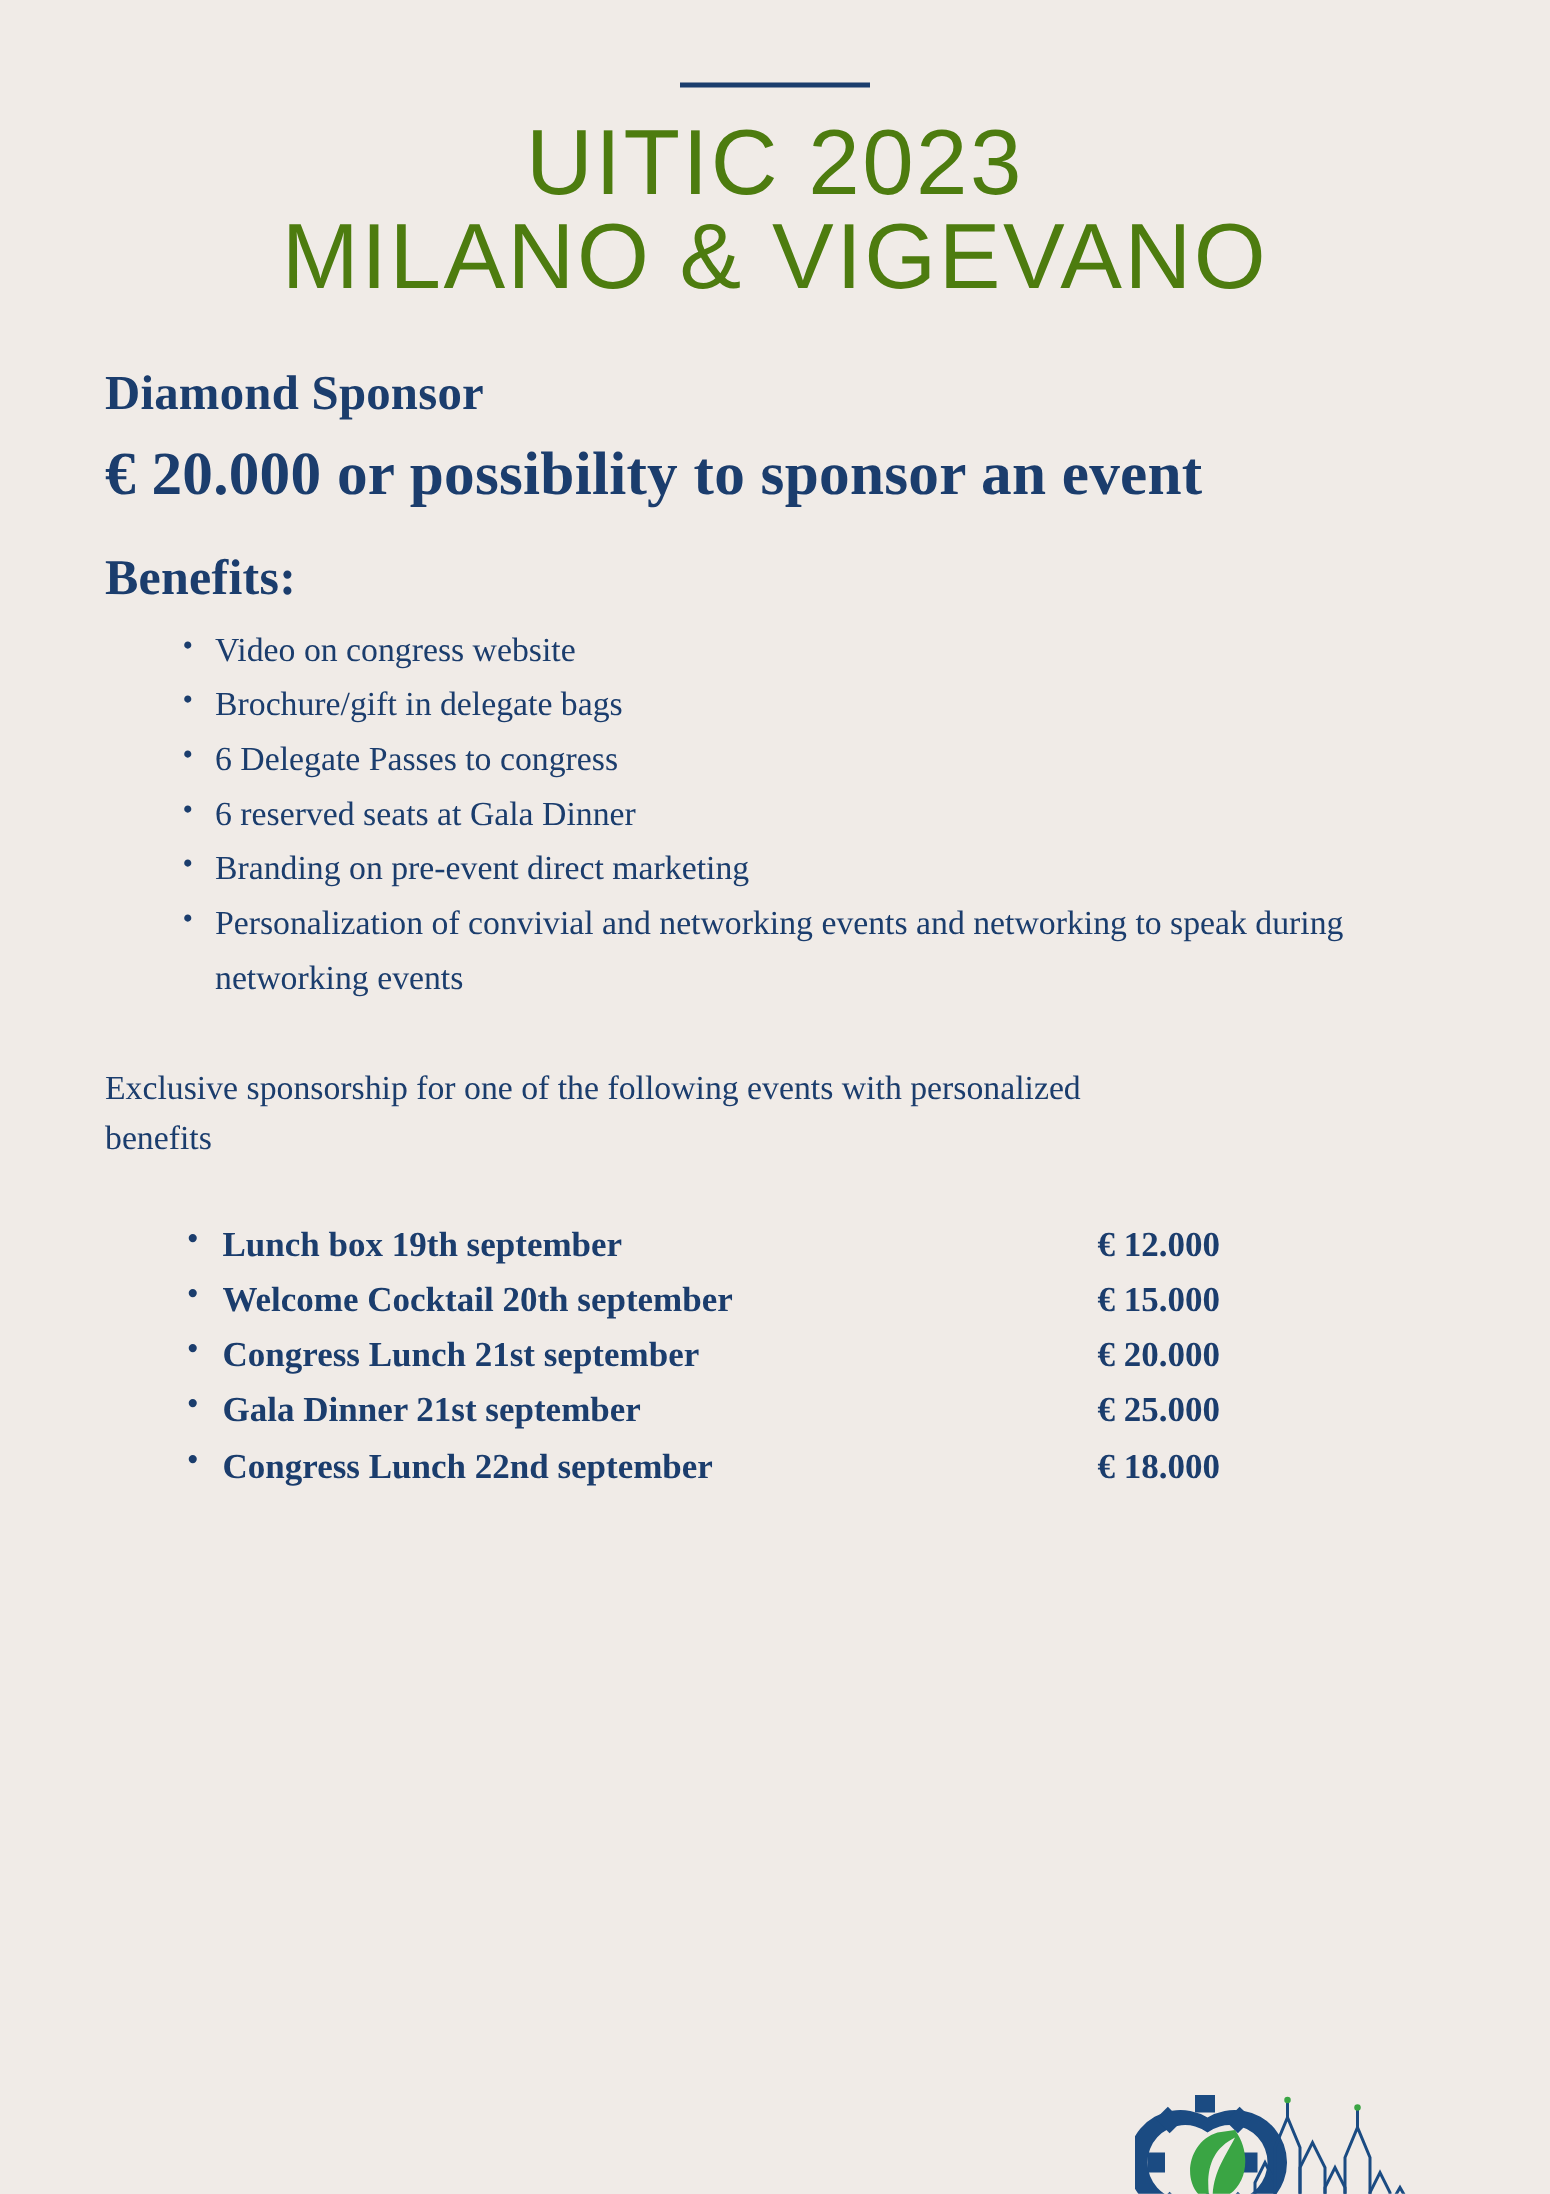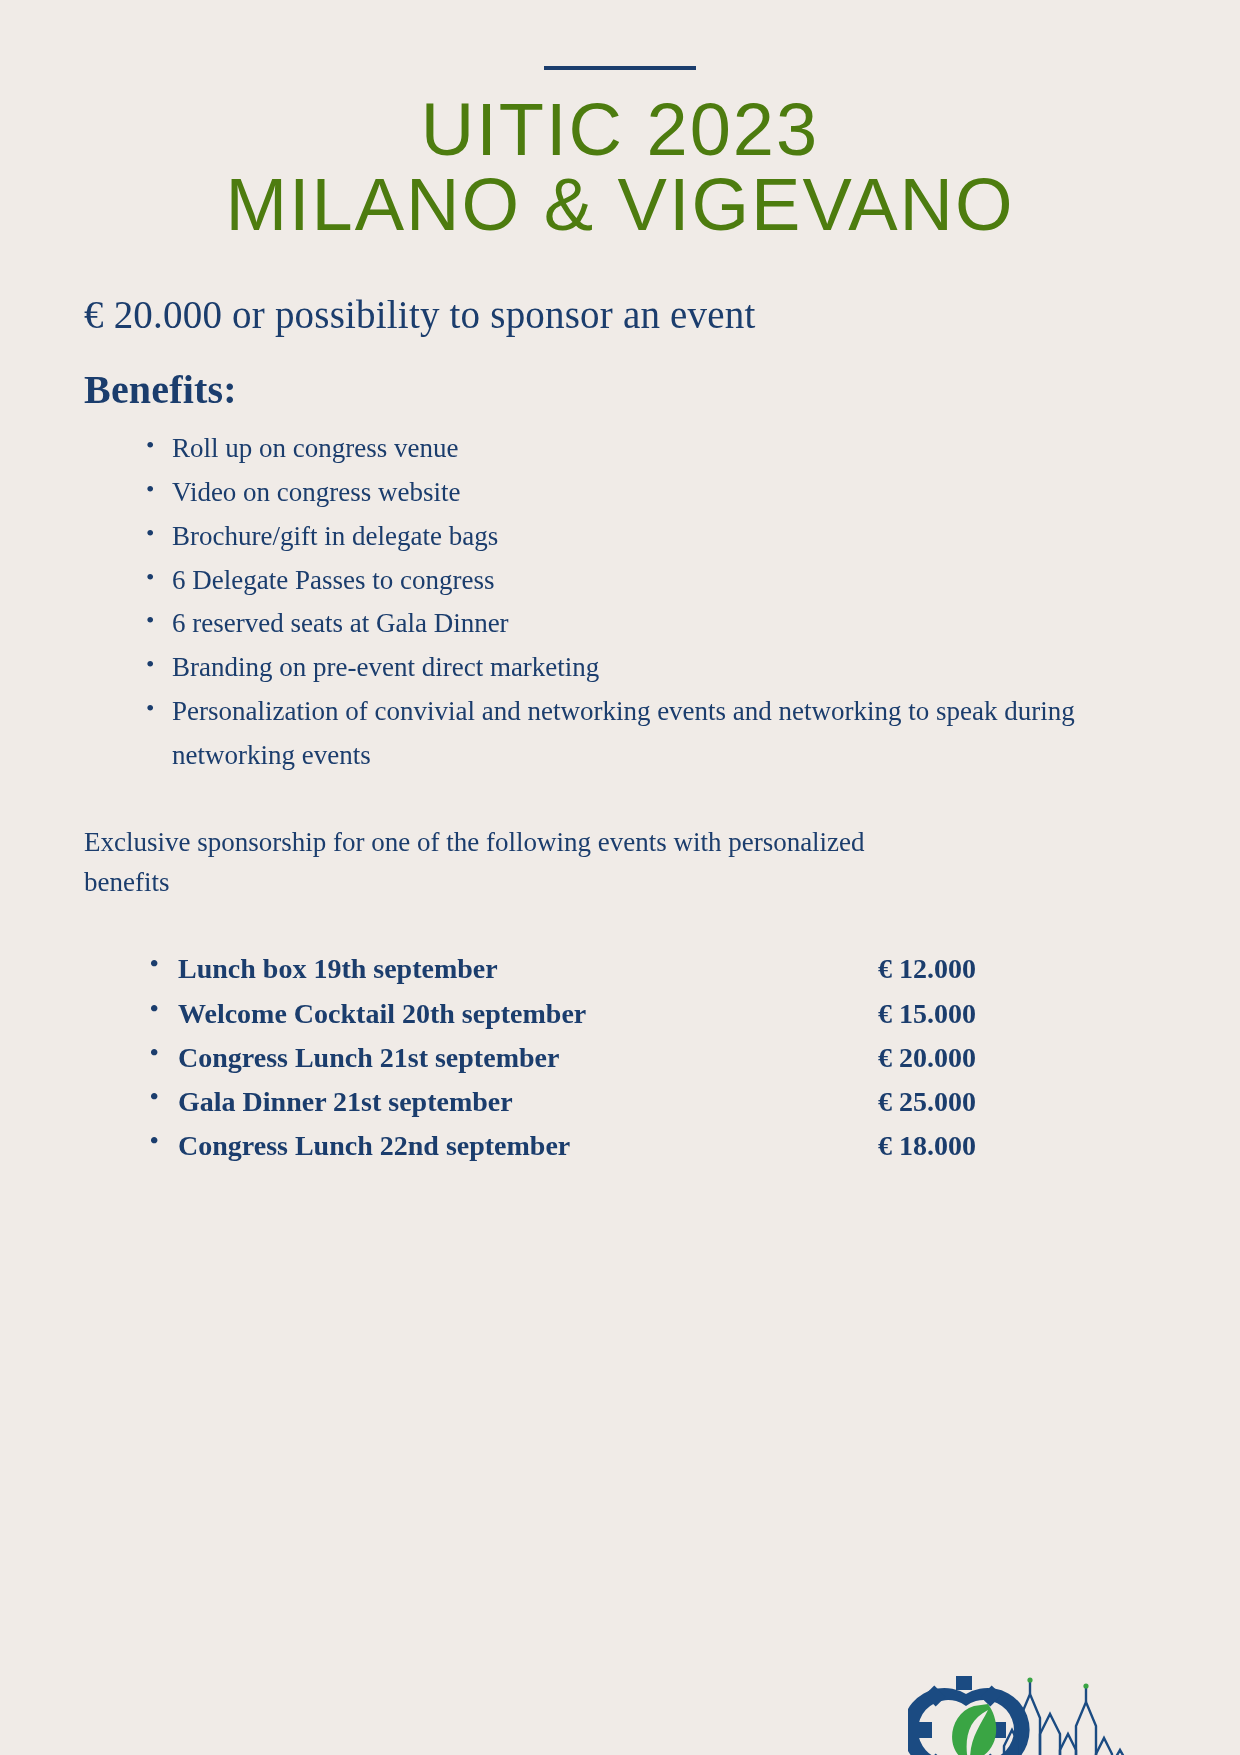--- a/index.html
+++ b/index.html
@@ -51,22 +51,22 @@
     padding: 0 84px 0 84px;
     margin-top: 44px;
   }
   .tier-name {
     font-size: 39px;
     font-weight: bold;
     line-height: 1.45;
     letter-spacing: 0.2px;
   }
   .tier-price {
-    font-size: 39px;
-    font-weight: normal;
+    font-size: 49px;
+    font-weight: bold;
     line-height: 1.45;
     max-width: 900px;
     letter-spacing: 0.2px;
   }
   .benefits-head {
     font-size: 40px;
     font-weight: bold;
     line-height: 1.45;
     margin-top: 18px;
     letter-spacing: 0.2px;
@@ -148,25 +148,25 @@
 
   <div class="top-rule"></div>
 
   <div class="title-block">
     <div class="title-line1">UITIC 2023</div>
     <div class="title-line2">MILANO &amp; VIGEVANO</div>
   </div>
 
   <div class="content">
 
+    <div class="tier-name">Diamond Sponsor</div>
     <div class="tier-price">€ 20.000 or possibility to sponsor an event</div>
     <div class="benefits-head">Benefits:</div>
 
     <ul class="benefits">
-      <li>Roll up on congress venue</li>
       <li>Video on congress website</li>
       <li>Brochure/gift in delegate bags</li>
       <li>6 Delegate Passes to congress</li>
       <li>6 reserved seats at Gala Dinner</li>
       <li>Branding on pre-event direct marketing</li>
       <li>Personalization of convivial and networking events and networking to speak during networking events</li>
     </ul>
 
     <div class="exclusive">Exclusive sponsorship for one of the following events with personalized benefits</div>
 

